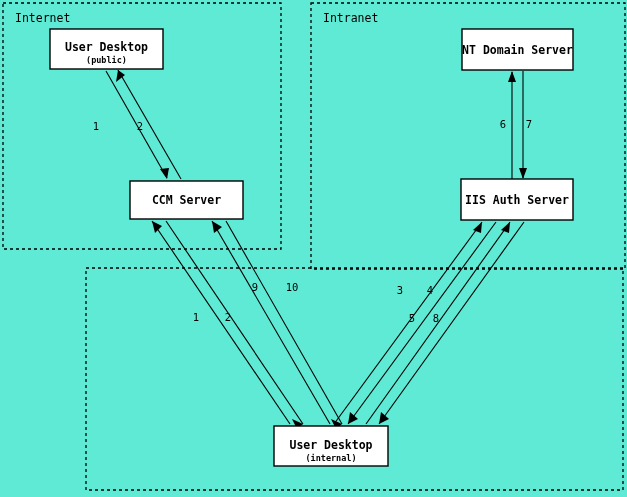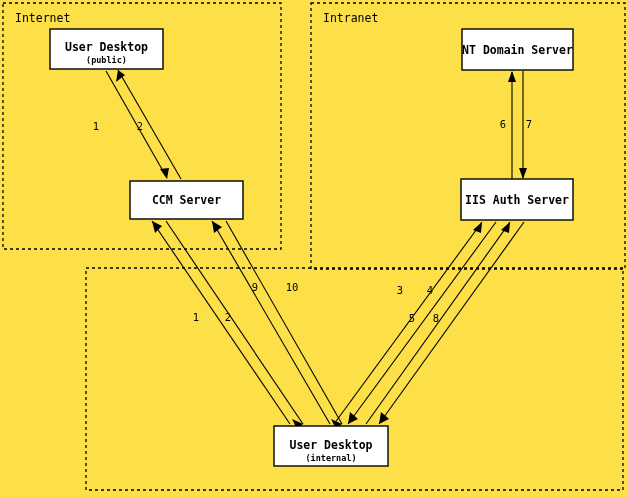--- a/index.html
+++ b/index.html
@@ -7,21 +7,21 @@
     padding: 0;
     background: #ffffff;
   }
   body {
     font-family: "DejaVu Sans Mono", monospace;
   }
   #diagram-root {
     position: relative;
     width: 627px;
     height: 497px;
-    background: #fde047;
+    background: #5eead4;
     overflow: hidden;
   }
   svg.canvas {
     position: absolute;
     top: 0;
     left: 0;
     width: 627px;
     height: 497px;
     display: block;
   }

